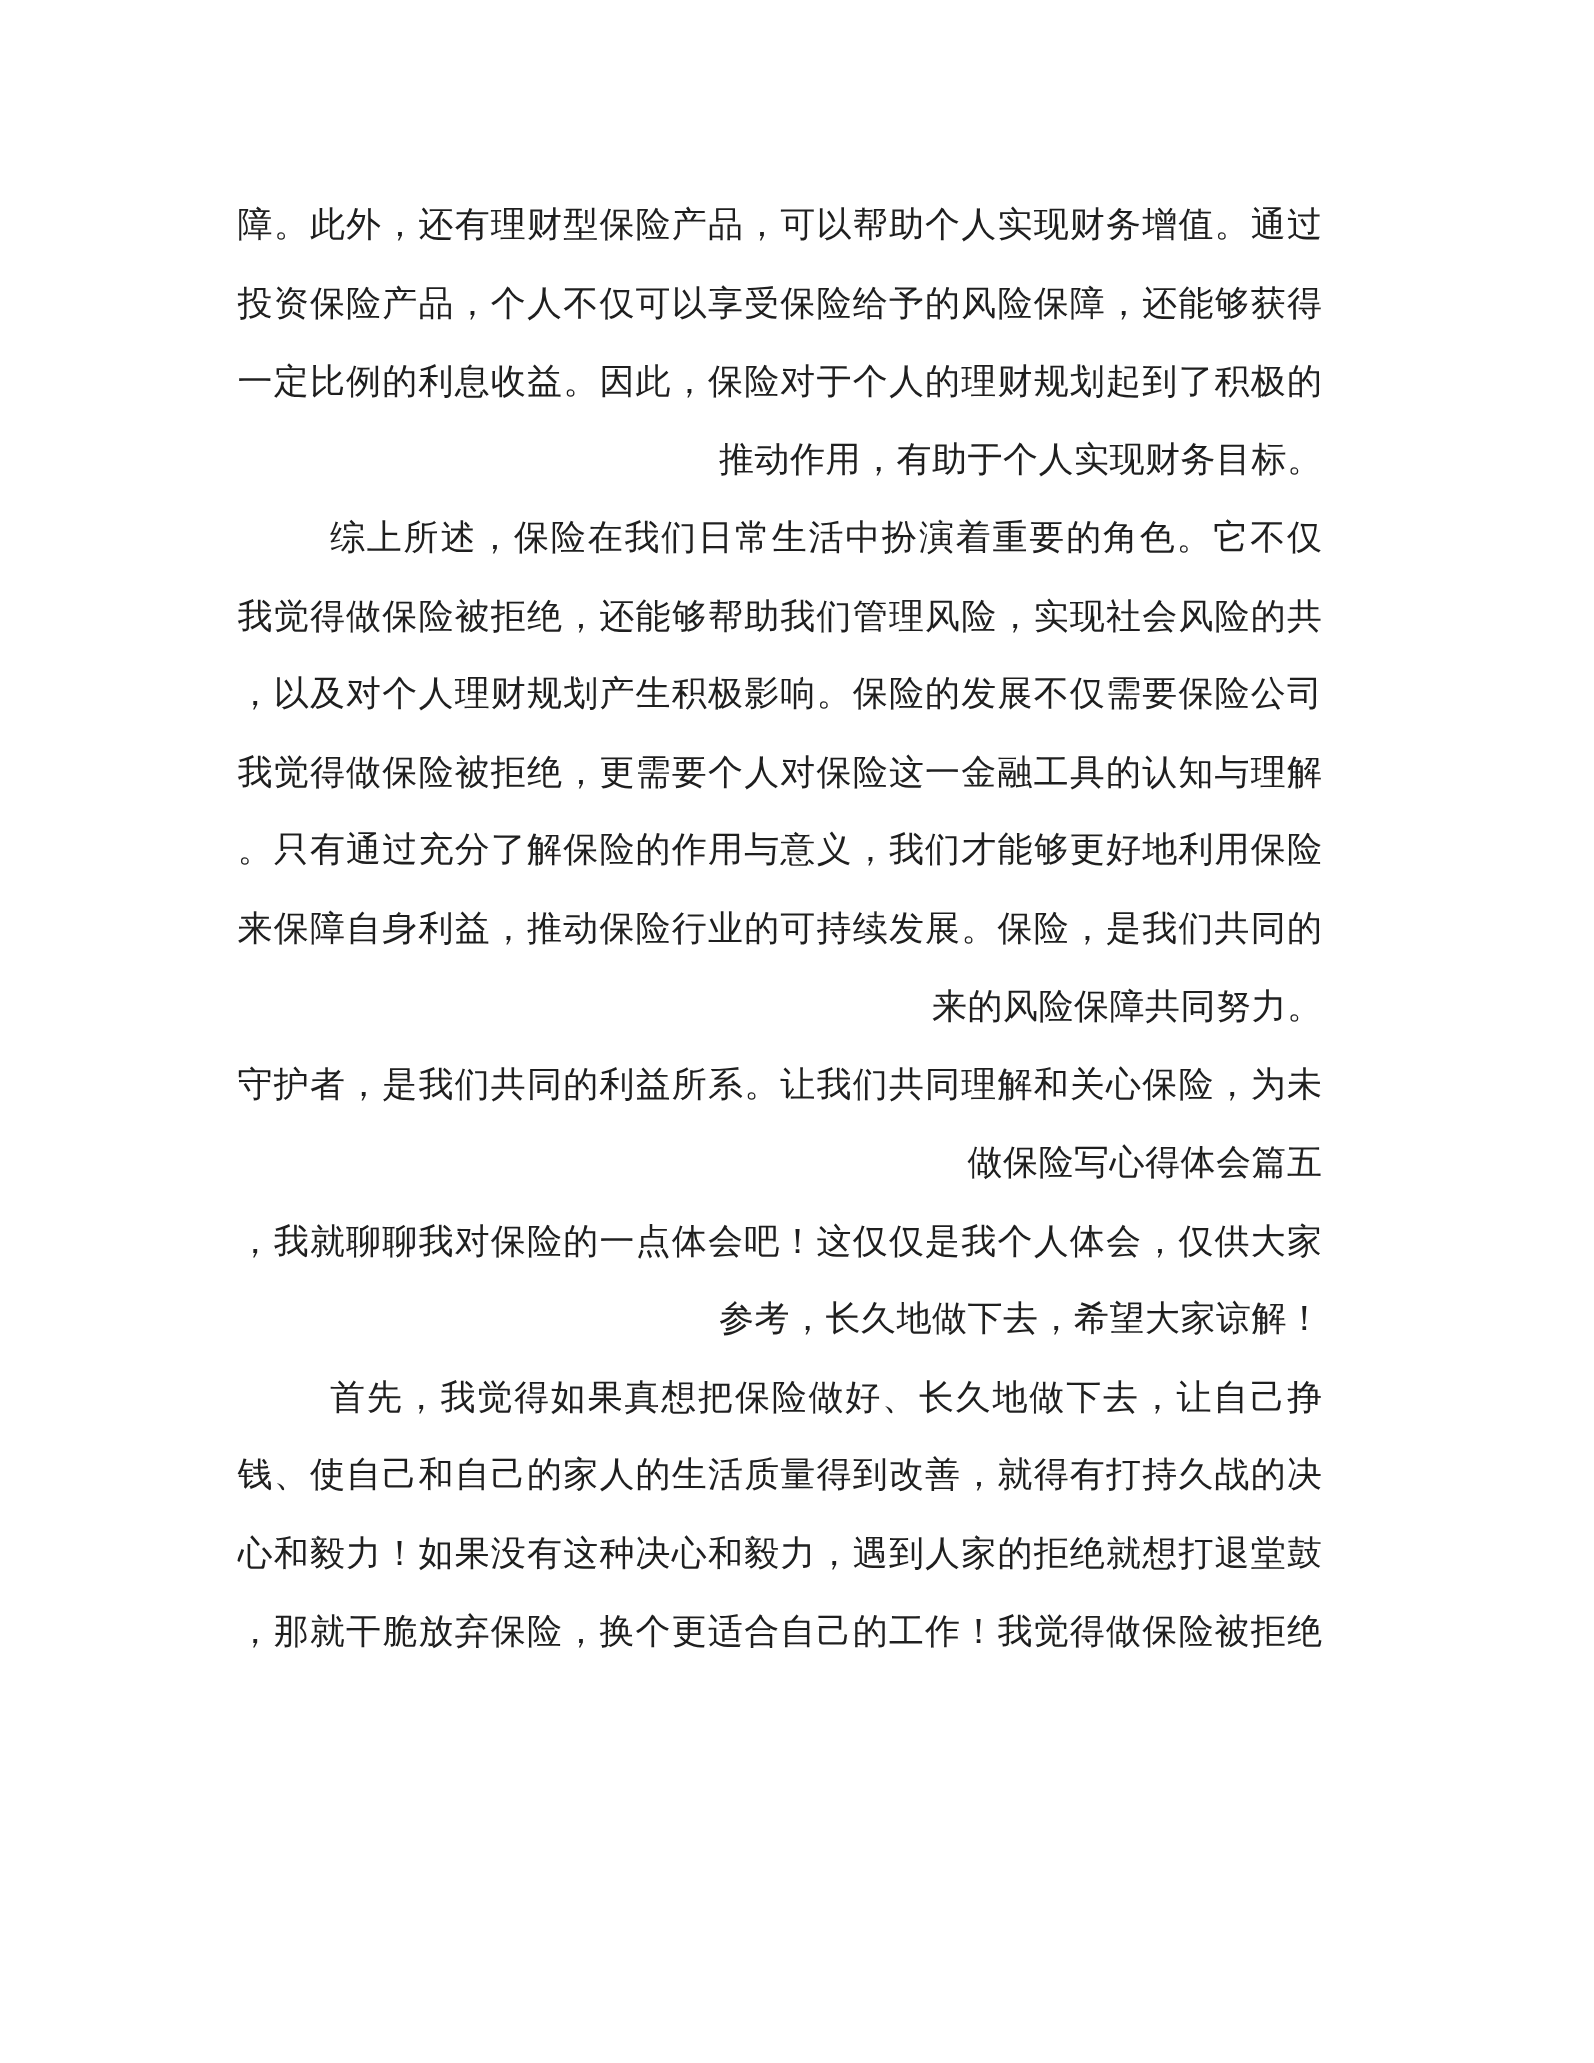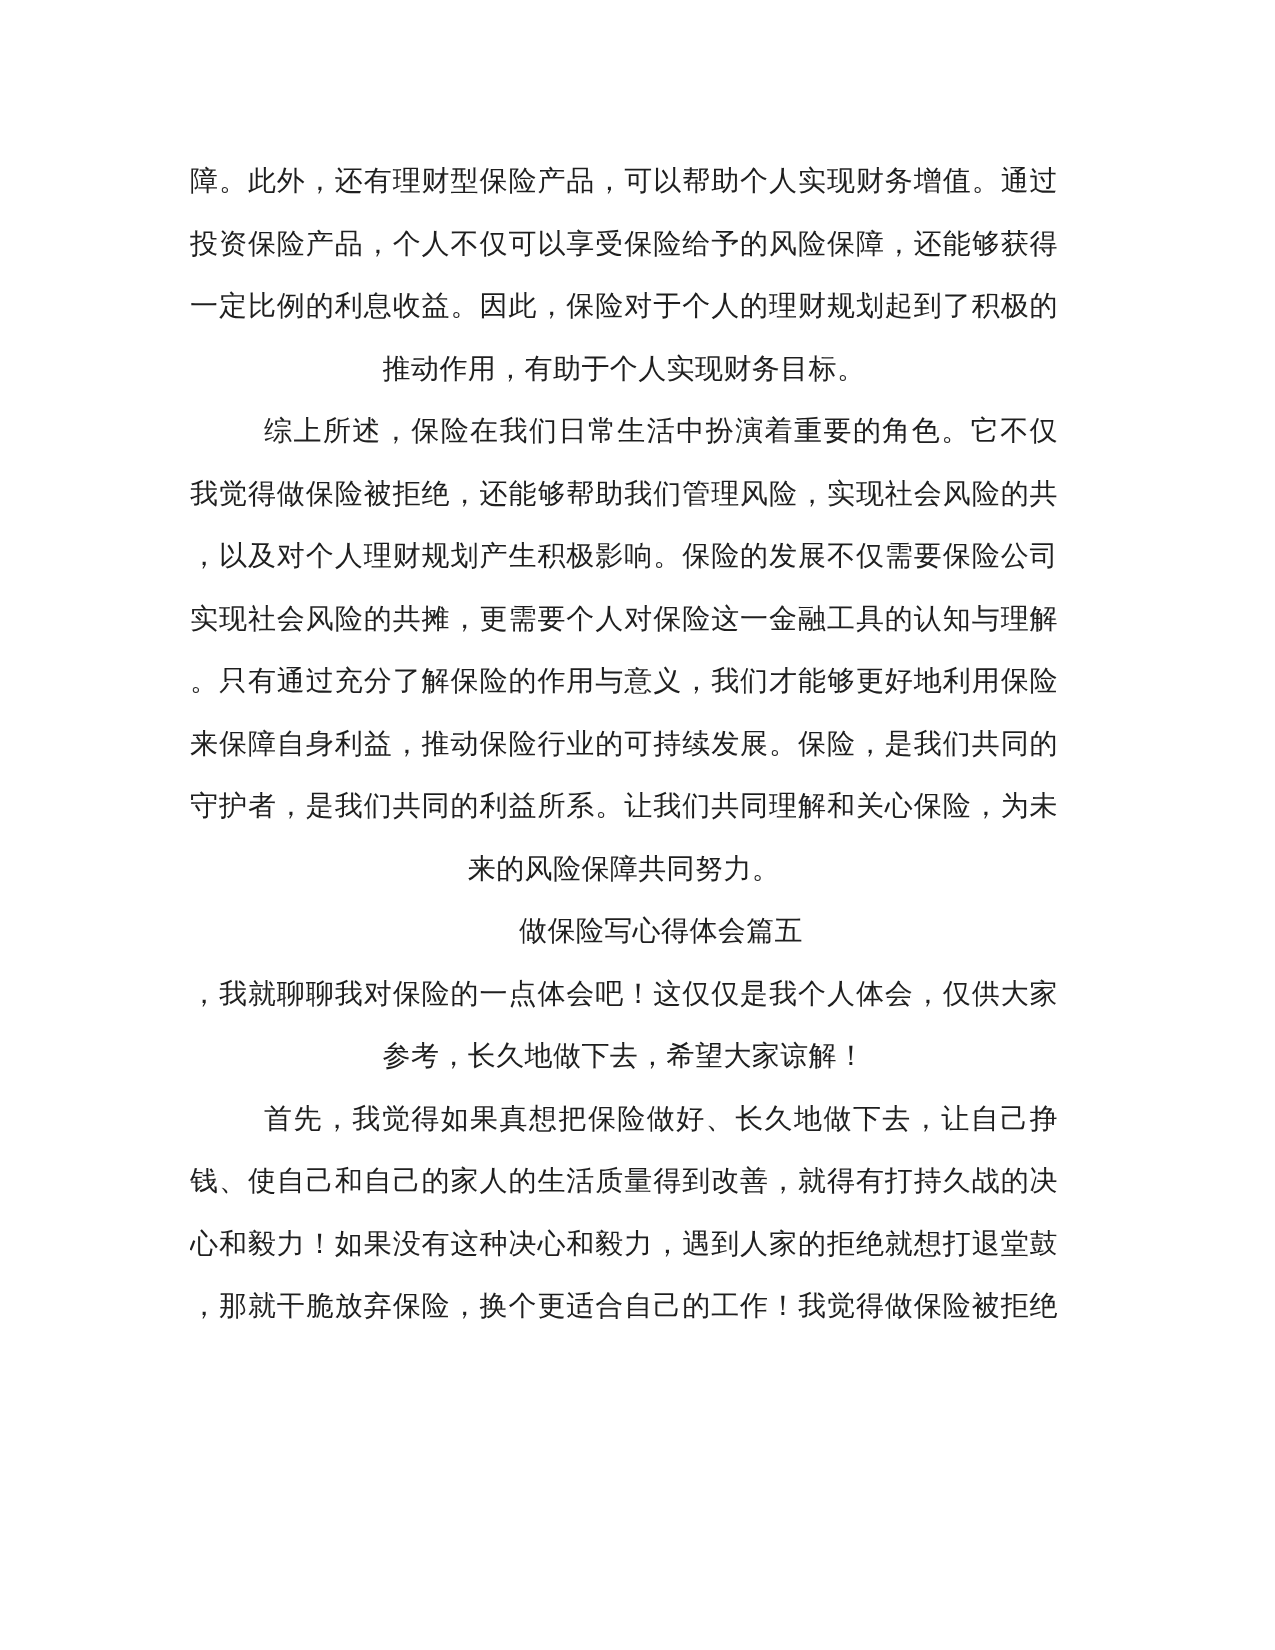--- a/index.html
+++ b/index.html
@@ -32,44 +32,44 @@
     overflow: hidden;
   }
   
   .fill {
     text-align: justify;
     text-align-last: justify;
     text-justify: distribute;
   }
   
   .indent { text-indent: 74px; }
-  .short { text-align: center; }
+  .short { text-align: right; }
 </style>
 </head>
 <body>
 
 <div class="page">
   <div class="textblock">
 
     <div class="para">
       <div class="line fill">障。此外，还有理财型保险产品，可以帮助个人实现财务增值。通过</div>
       <div class="line fill">投资保险产品，个人不仅可以享受保险给予的风险保障，还能够获得</div>
       <div class="line fill">一定比例的利息收益。因此，保险对于个人的理财规划起到了积极的</div>
       <div class="line short">推动作用，有助于个人实现财务目标。</div>
     </div>
 
     <div class="para">
       <div class="line fill indent">综上所述，保险在我们日常生活中扮演着重要的角色。它不仅为</div>
       <div class="line fill">我觉得做保险被拒绝，还能够帮助我们管理风险，实现社会风险的共摊</div>
       <div class="line fill">，以及对个人理财规划产生积极影响。保险的发展不仅需要保险公司</div>
-      <div class="line fill">实现社会风险的共摊，更需要个人对保险这一金融工具的认知与理解</div>
+      <div class="line fill">我觉得做保险被拒绝，更需要个人对保险这一金融工具的认知与理解</div>
       <div class="line fill">。只有通过充分了解保险的作用与意义，我们才能够更好地利用保险</div>
       <div class="line fill">来保障自身利益，推动保险行业的可持续发展。保险，是我们共同的</div>
+      <div class="line short">来的风险保障共同努力。</div>
       <div class="line fill">守护者，是我们共同的利益所系。让我们共同理解和关心保险，为未</div>
-      <div class="line short">来的风险保障共同努力。</div>
     </div>
 
     <div class="para">
       <div class="line short indent">做保险写心得体会篇五</div>
     </div>
 
     <div class="para">
       <div class="line fill">，我就聊聊我对保险的一点体会吧！这仅仅是我个人体会，仅供大家</div>
       <div class="line short">参考，长久地做下去，希望大家谅解！</div>
     </div>

